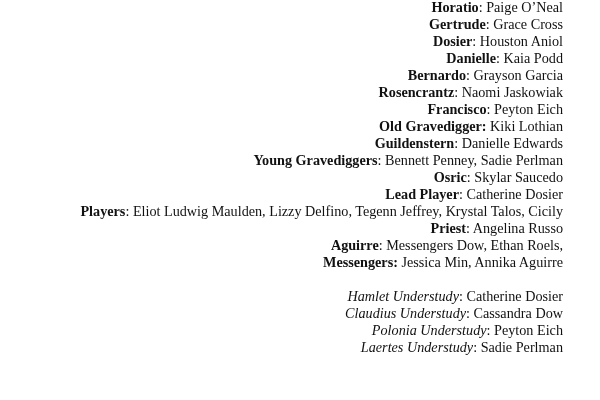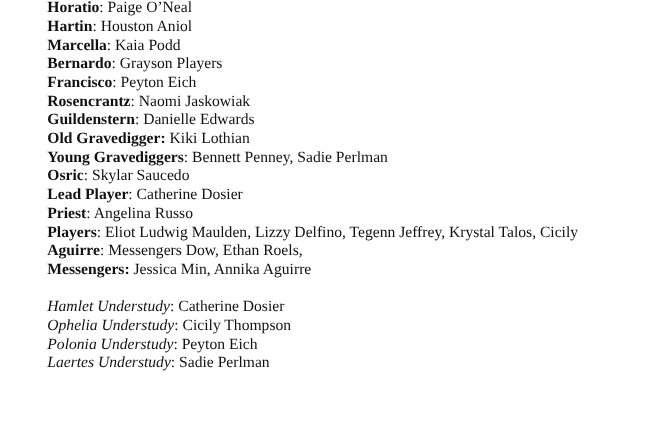--- a/index.html
+++ b/index.html
@@ -16,54 +16,56 @@
       top: 0px;
       width: 520px;
       font-family: "Liberation Serif", serif;
       font-size: 14.2px;
       line-height: 17px;
       color: #111111;
     }
     .line {
       white-space: nowrap;
       height: 17px;
+      text-align: right;
     }
     .wrap {
       white-space: normal;
       height: auto;
       width: 470px;
     }
     .role { font-weight: bold; }
     .urole { font-style: italic; }
     .gap { height: 17px; }
     .first { margin-top: -1px; }
   </style>
 </head>
 <body>
 
 <div class="page">
   <div class="first">
     <div class="line"><span class="role">Horatio</span><span>: </span><span>Paige O’Neal</span></div>
-    <div class="line"><span class="role">Hartin</span><span>: </span><span>Houston Aniol</span></div>
-    <div class="line"><span class="role">Marcella</span><span>: </span><span>Kaia Podd</span></div>
-    <div class="line"><span class="role">Bernardo</span><span>: </span><span>Grayson Players</span></div>
+    <div class="line"><span class="role">Gertrude</span><span>: </span><span>Grace Cross</span></div>
+    <div class="line"><span class="role">Dosier</span><span>: </span><span>Houston Aniol</span></div>
+    <div class="line"><span class="role">Danielle</span><span>: </span><span>Kaia Podd</span></div>
+    <div class="line"><span class="role">Bernardo</span><span>: </span><span>Grayson Garcia</span></div>
+    <div class="line"><span class="role">Rosencrantz</span><span>: </span><span>Naomi Jaskowiak</span></div>
     <div class="line"><span class="role">Francisco</span><span>: </span><span>Peyton Eich</span></div>
-    <div class="line"><span class="role">Rosencrantz</span><span>: </span><span>Naomi Jaskowiak</span></div>
+    <div class="line"><span class="role">Old Gravedigger:</span><span> </span><span>Kiki Lothian</span></div>
     <div class="line"><span class="role">Guildenstern</span><span>: </span><span>Danielle Edwards</span></div>
-    <div class="line"><span class="role">Old Gravedigger:</span><span> </span><span>Kiki Lothian</span></div>
     <div class="line"><span class="role">Young Gravediggers</span><span>: </span><span>Bennett Penney, Sadie Perlman</span></div>
     <div class="line"><span class="role">Osric</span><span>: </span><span>Skylar Saucedo</span></div>
     <div class="line"><span class="role">Lead Player</span><span>: </span><span>Catherine Dosier</span></div>
+    <div class="line"><span class="role">Players</span><span>: </span><span>Eliot Ludwig Maulden, Lizzy Delfino, Tegenn Jeffrey, Krystal Talos, Cicily</span></div>
     <div class="line"><span class="role">Priest</span><span>: </span><span>Angelina Russo</span></div>
-    <div class="line"><span class="role">Players</span><span>: </span><span>Eliot Ludwig Maulden, Lizzy Delfino, Tegenn Jeffrey, Krystal Talos, Cicily</span></div>
     <div class="line"><span class="role">Aguirre</span><span>: </span><span>Messengers Dow, Ethan Roels,</span></div>
     <div class="line"><span class="role">Messengers:</span><span> </span><span>Jessica Min, Annika Aguirre</span></div>
   </div>
 
   <div class="gap"></div>
 
   <div>
     <div class="line"><span class="urole">Hamlet Understudy</span><span>: </span><span>Catherine Dosier</span></div>
-    <div class="line"><span class="urole">Ophelia Understudy</span><span>: </span><span>Cicily Thompson</span></div>
+    <div class="line"><span class="urole">Claudius Understudy</span><span>: </span><span>Cassandra Dow</span></div>
     <div class="line"><span class="urole">Polonia Understudy</span><span>: </span><span>Peyton Eich</span></div>
     <div class="line"><span class="urole">Laertes Understudy</span><span>: </span><span>Sadie Perlman</span></div>
   </div>
 </div>
 
 </body></html>

